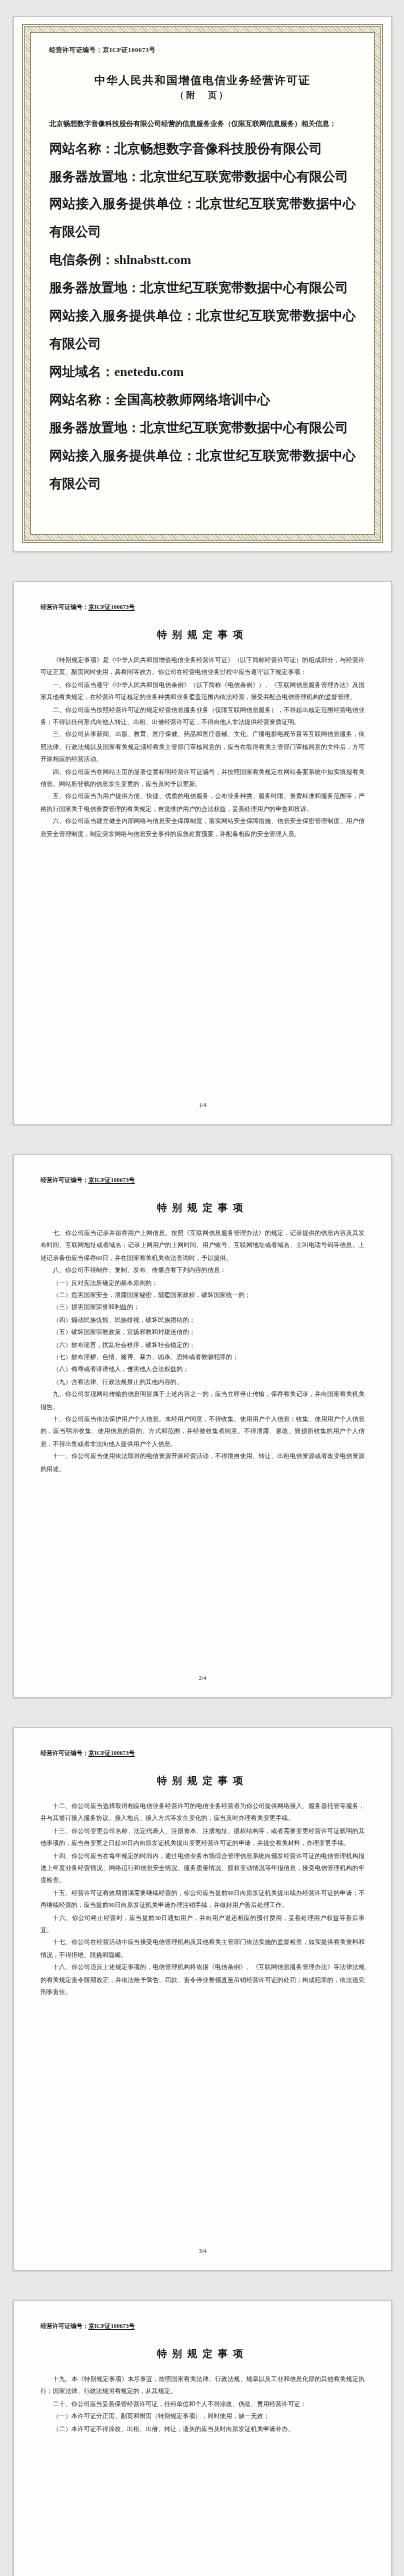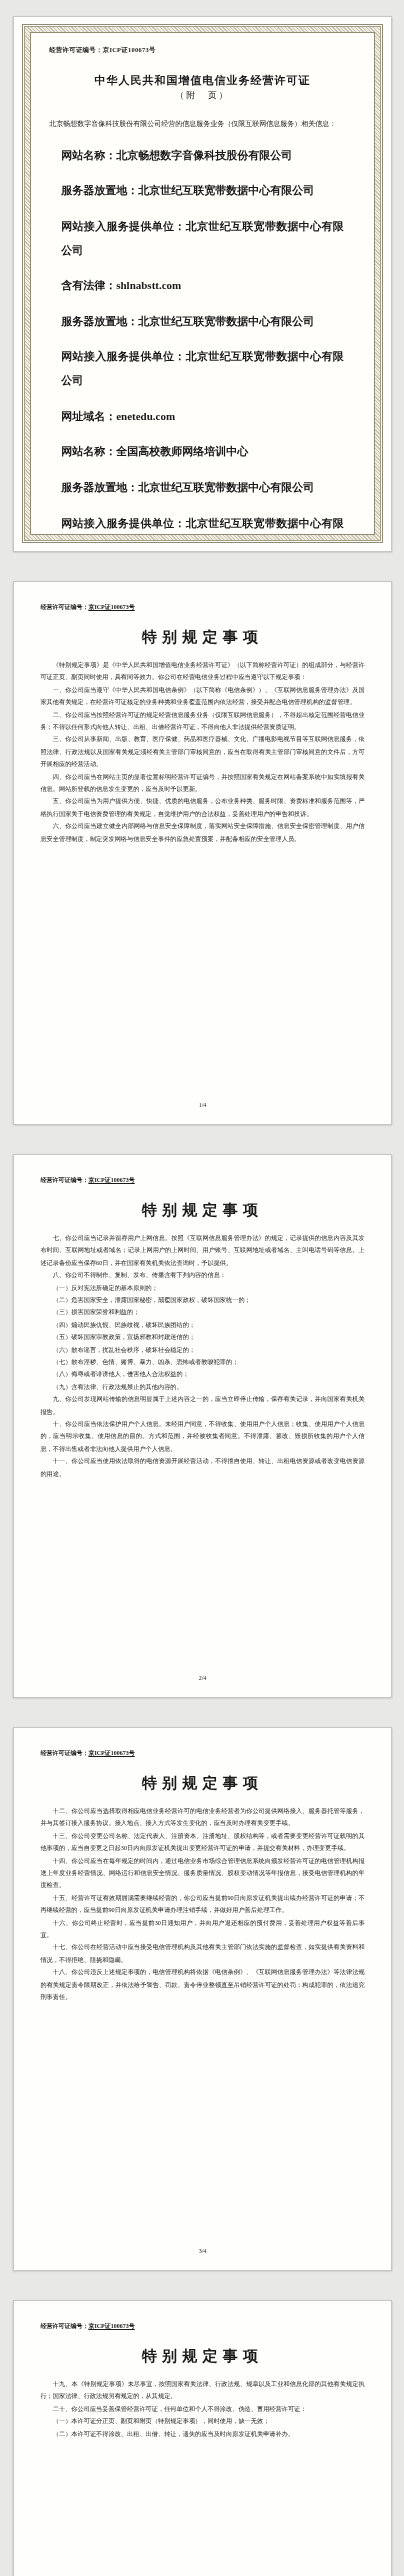--- a/index.html
+++ b/index.html
@@ -47,47 +47,47 @@
   .cert-title {
     margin: 17.5px 0 2.1px;
     text-align: center;
     font-size: 11px;
     font-weight: bold;
     letter-spacing: 1px;
   }
   .cert-subtitle {
     text-align: center;
     font-size: 8.8px;
-    font-weight: normal;
+    font-weight: bold;
     margin: 1px 0 15.5px;
     letter-spacing: 2.1px;
   }
   .cert-intro {
     margin: 0 0 3px;
     font-size: 7px;
-    font-weight: normal;
+    font-weight: bold;
     line-height: 2.05;
     text-align: justify;
   }
   .cert-entry {
-    margin: 12px;
-    font-size: 11px;
+    margin: 0;
+    font-size: 13px;
     font-weight: bold;
     line-height: 2.15;
     text-align: justify;
   }
 
   
   .prov-page { height: 544px; padding: 21.6px 26px 36px; }
   .prov-header { font-size: 6px; font-weight: bold; }
   .prov-header .lic-no { text-decoration: underline; }
   .prov-title {
     margin: 15.5px 0 12.4px;
     text-align: center;
-    font-size: 15px;
+    font-size: 10px;
     font-weight: bold;
     letter-spacing: 5.2px;
   }
   .prov-body p {
     margin: 0;
     font-size: 6.2px;
     line-height: 2.0;
     text-align: justify;
     text-indent: 2em;
     color: #161616;
@@ -119,21 +119,21 @@
           <div>
 
               <p class="cert-entry">网站名称：北京畅想数字音像科技股份有限公司</p>
 
 
               <p class="cert-entry">服务器放置地：北京世纪互联宽带数据中心有限公司</p>
 
               <p class="cert-entry">网站接入服务提供单位：北京世纪互联宽带数据中心有限公司</p>
 
 
-              <p class="cert-entry">含有法律：shlnabstt.com</p>
+              <p class="cert-entry">电信条例：shlnabstt.com</p>
 
               <p class="cert-entry">服务器放置地：北京世纪互联宽带数据中心有限公司</p>
 
               <p class="cert-entry">网站接入服务提供单位：北京世纪互联宽带数据中心有限公司</p>
 
               <p class="cert-entry">网址域名：enetedu.com</p>
 
               <p class="cert-entry">网站名称：全国高校教师网络培训中心</p>
 
               <p class="cert-entry">服务器放置地：北京世纪互联宽带数据中心有限公司</p>

